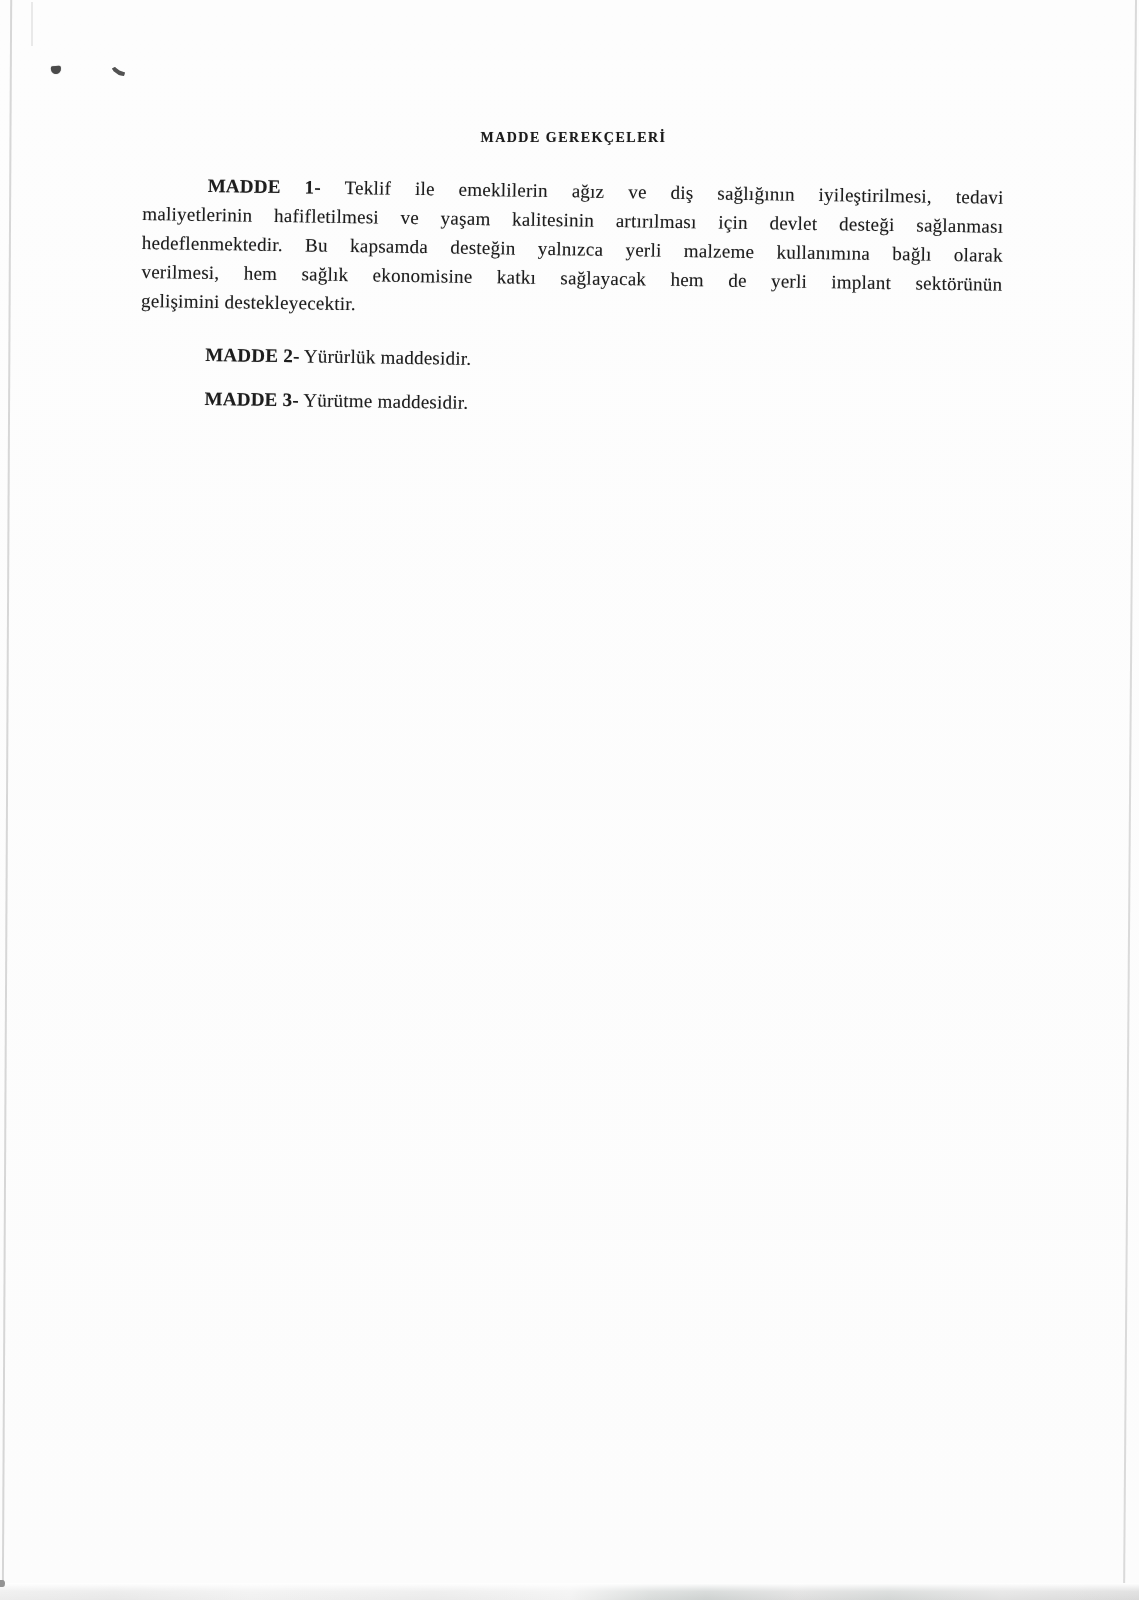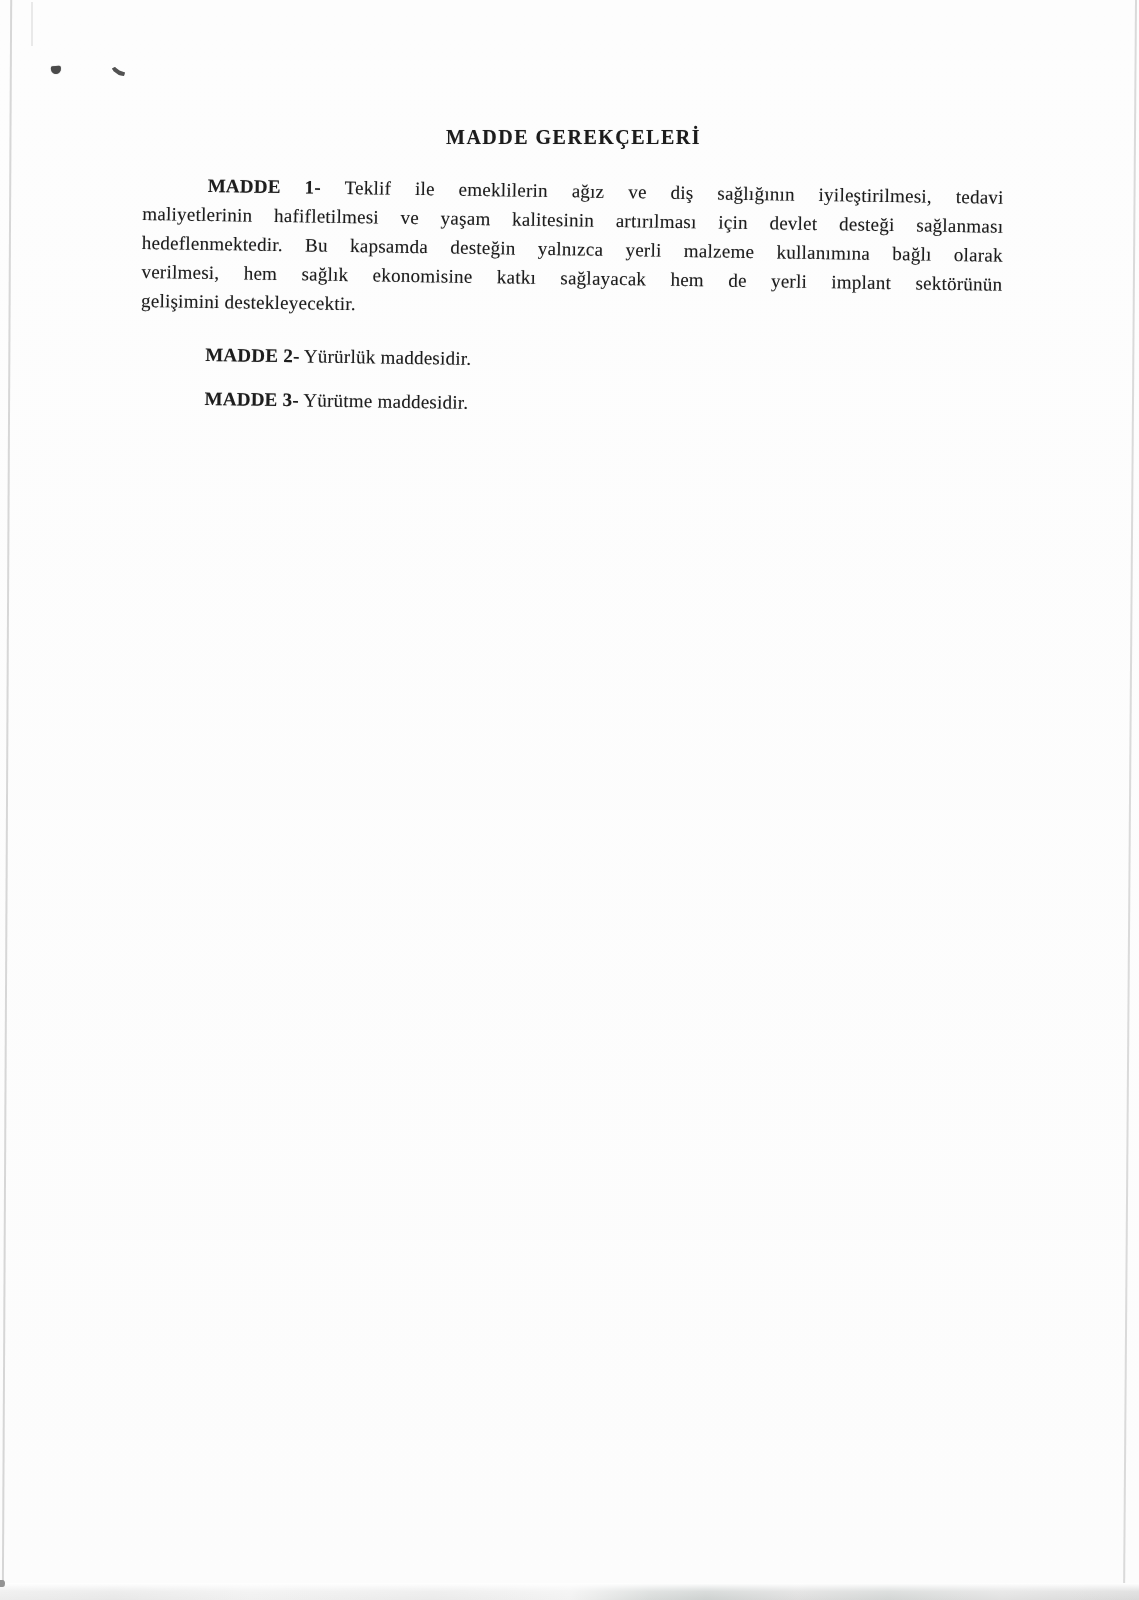--- a/index.html
+++ b/index.html
@@ -72,21 +72,21 @@
     background: #949494;
     border-radius: 0 60% 60% 0;
   }
 
   
   .doc-title {
     position: absolute;
     left: 143px; top: 123px;
     width: 861px;
     margin: 0;
-    font-size: 20px;
+    font-size: 14px;
     line-height: 29px;
     font-weight: 700;
     letter-spacing: 1.5px;
     text-align: center;
     color: #1c1c1c;
     text-shadow: 0 0 0.7px rgba(25,25,25,0.45);
   }
   .doc-body {
     position: absolute;
     left: 143px; top: 170px;

